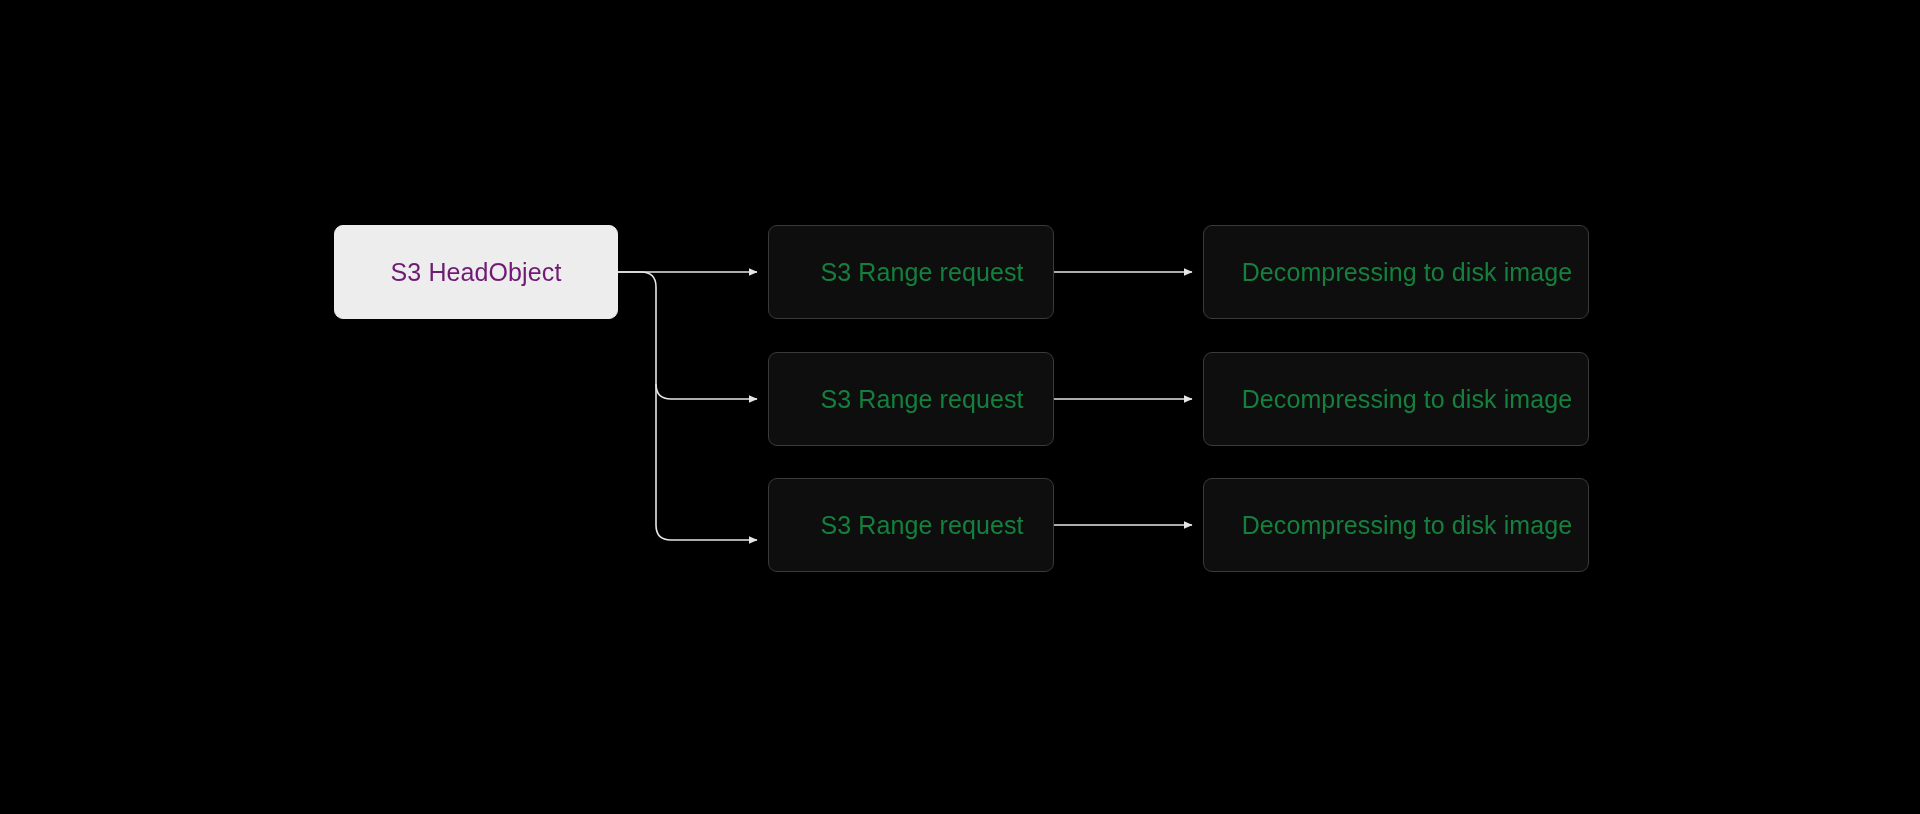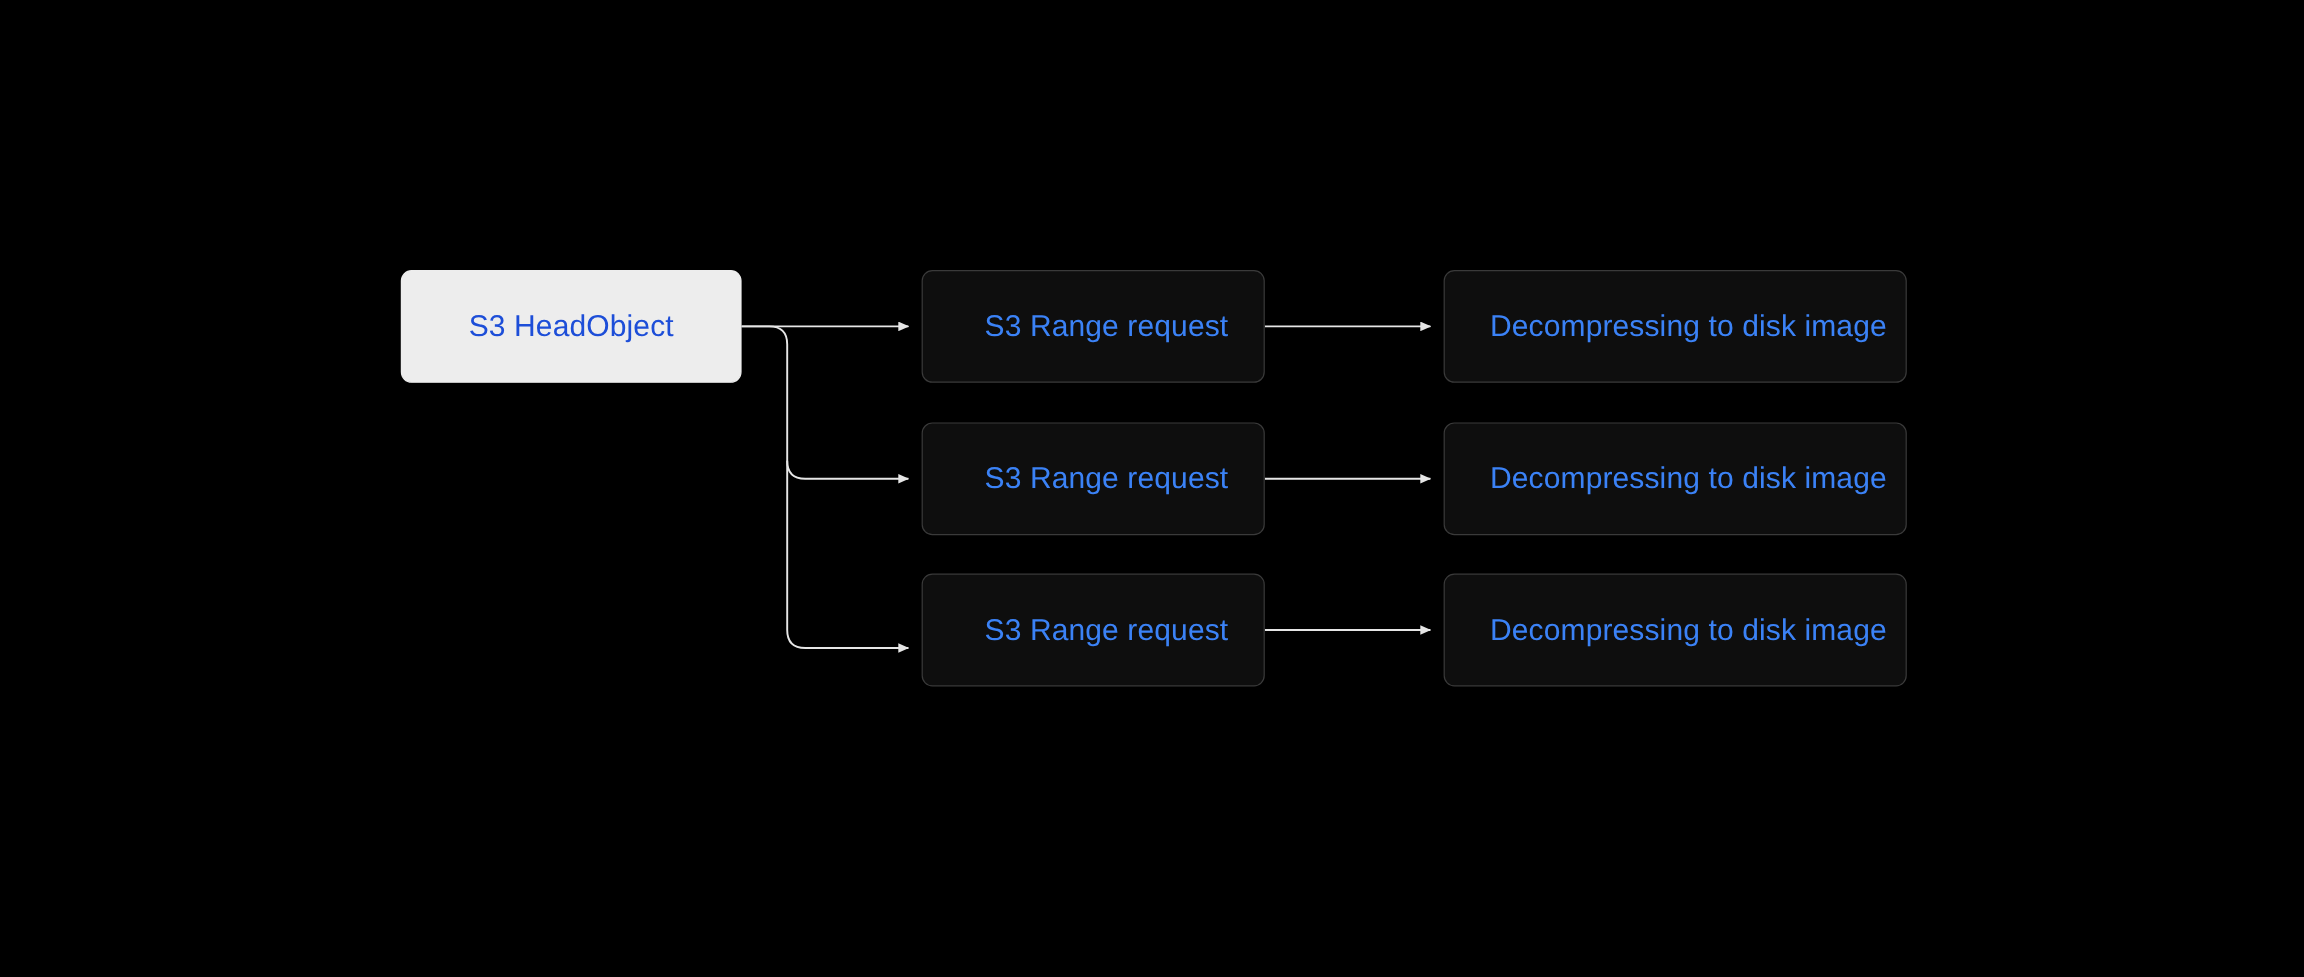--- a/index.html
+++ b/index.html
@@ -41,26 +41,26 @@
     white-space: nowrap;
   }
   .node-label {
     display: block;
     font-size: 25px;
     letter-spacing: 0.1px;
   }
   .node.light {
     background: #ededed;
     border: 1px solid #ededed;
-    color: #1d4ed8;
+    color: #701a75;
   }
   .node.dark {
     background: #0e0e0e;
     border: 1px solid #3a3a3a;
-    color: #3b82f6;
+    color: #15803d;
     padding-left: 22px;
   }
 </style>
 </head>
 <body>
 
 <div id="canvas">
 
   <svg id="edge-layer" viewBox="0 0 1920 814" width="1920" height="814" xmlns="http://www.w3.org/2000/svg">
     <defs>

